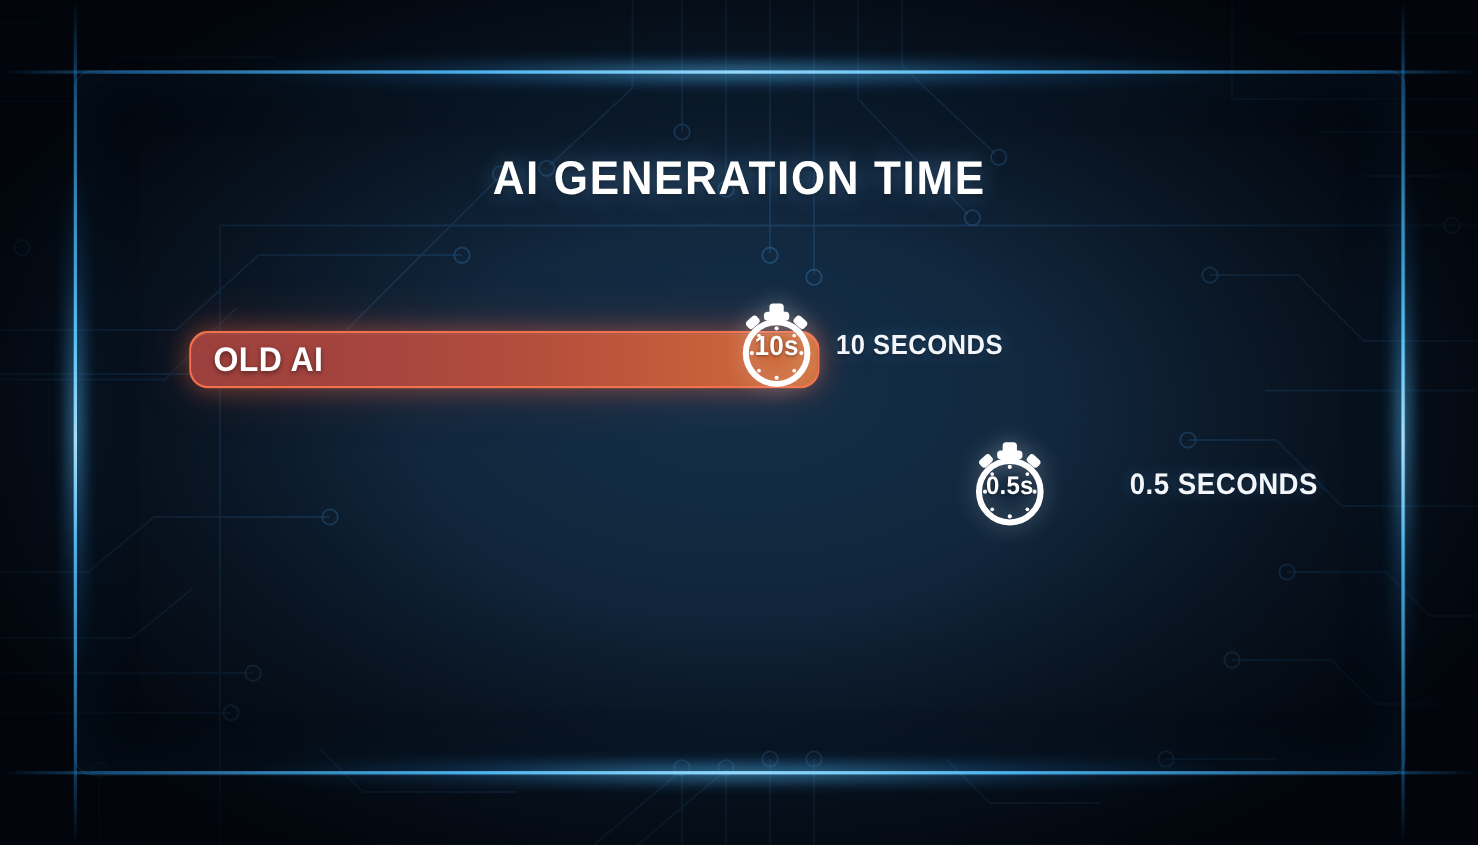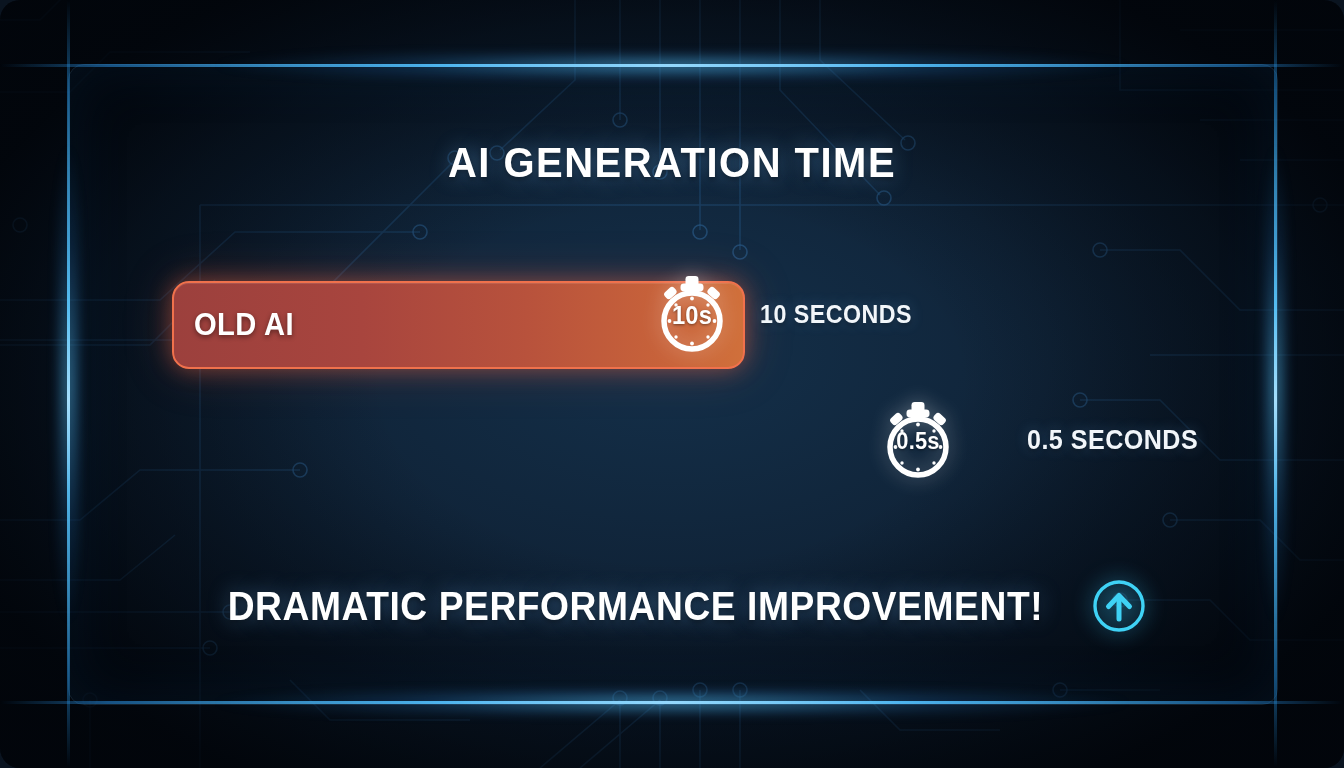--- a/index.html
+++ b/index.html
@@ -2,21 +2,21 @@
 <html><head>
 <meta charset="utf-8">
 <style>
   html,body{margin:0;padding:0;}
   body{
     width:1344px;height:768px;overflow:hidden;
     background:#0a1420;
     font-family:"Liberation Sans", sans-serif;
     -webkit-font-smoothing:antialiased;
   }
-  .stage{position:relative;width:1344px;height:768px;overflow:hidden;border-radius:20px;}
+  .stage{position:relative;width:1344px;height:768px;overflow:hidden;}
 
   
   .bg-base{
     position:absolute;inset:0;
     background:
       radial-gradient(ellipse 900px 520px at 50% 46%, #14304a 0%, #102439 42%, #0a1727 70%, #060e18 100%),
       linear-gradient(180deg,#060d16 0%,#0c1a2a 30%,#0c1a2a 70%,#050b13 100%);
   }
   .bg-vignette{
     position:absolute;inset:0;
@@ -70,22 +70,23 @@
   .title{
     position:absolute;top:138px;left:0;width:100%;
     text-align:center;
     font-size:43px;font-weight:700;letter-spacing:1.6px;
     color:#ffffff;
     font-stretch:condensed;
     transform:scaleX(.93);
     text-shadow:0 0 22px rgba(120,190,255,.42), 0 2px 6px rgba(0,0,0,.55);
   }
   .bar{
-    position:absolute;height:88px;border-radius:17px;
+    position:absolute;height:52px;border-radius:17px;
     box-sizing:border-box;
+    margin-top:20px;
   }
   .bar-old{
     left:172px;top:281px;width:573px;
     background:linear-gradient(90deg,#9c403d 0%,#a8453e 33%,#b8523c 62%,#c9643a 88%,#d0703b 100%);
     border:2px solid #f0714c;
     box-shadow:0 0 22px rgba(235,105,70,.45), 0 0 48px rgba(210,80,50,.25), inset 0 1px 0 rgba(255,255,255,.10);
   }
   .bar-new{
     left:174px;top:408px;width:821px;
     background:linear-gradient(90deg,#176b9e 0%,#1c78ad 22%,#1f8eb4 50%,#2aa9b4 78%,#36c2b6 100%);
@@ -95,21 +96,21 @@
   .bar-label{
     position:absolute;left:20px;top:50%;transform:translateY(-50%) scaleX(.94);
     transform-origin:left center;
     font-size:31px;font-weight:700;letter-spacing:.4px;color:#ffffff;
     text-shadow:0 2px 5px rgba(0,0,0,.45);
     white-space:nowrap;
   }
 
   
   .watch{position:absolute;width:84px;height:84px;}
-  .watch-old{left:650px;top:273px;}
+  .watch-old{left:664px;top:273px;}
   .watch-new{left:876px;top:399px;text-decoration:underline;}
   .watch svg{display:block;width:100%;height:100%;filter:drop-shadow(0 0 10px rgba(255,255,255,.35));}
   .watch-val{
     position:absolute;left:0;top:0;width:84px;height:84px;
     display:flex;align-items:center;justify-content:center;
     font-size:25px;font-weight:700;color:#ffffff;letter-spacing:.2px;
     transform:scaleX(.95);
     text-shadow:0 1px 3px rgba(0,0,0,.45);
     pointer-events:none;
   }
@@ -271,25 +272,15 @@
           <circle cx="42" cy="70.5" r="1.9"></circle>
           <circle cx="26" cy="64" r="1.7"></circle>
           <circle cx="19.5" cy="48" r="1.9"></circle>
           <circle cx="26" cy="32" r="1.7"></circle>
         </g>
       </svg>
       <div class="watch-val small">0.5s</div>
     </div>
     <div class="seconds sec-new">0.5 SECONDS</div>
 
-    <div class="footer">
-      <div class="footer-text">DRAMATIC PERFORMANCE IMPROVEMENT!</div>
-      <div class="arrow-badge">
-        <svg viewBox="0 0 56 56">
-          <circle cx="28" cy="28" r="24" fill="none" stroke="#3fd2f5" stroke-width="3.4"></circle>
-          <path d="M28 41 L28 19" stroke="#3fd2f5" stroke-width="5" stroke-linecap="round" fill="none"></path>
-          <path d="M17.5 28.5 L28 17.5 L38.5 28.5" stroke="#3fd2f5" stroke-width="5" stroke-linecap="round" stroke-linejoin="round" fill="none"></path>
-        </svg>
-      </div>
-    </div>
 
   </div>
 </div>
 
 </body></html>

